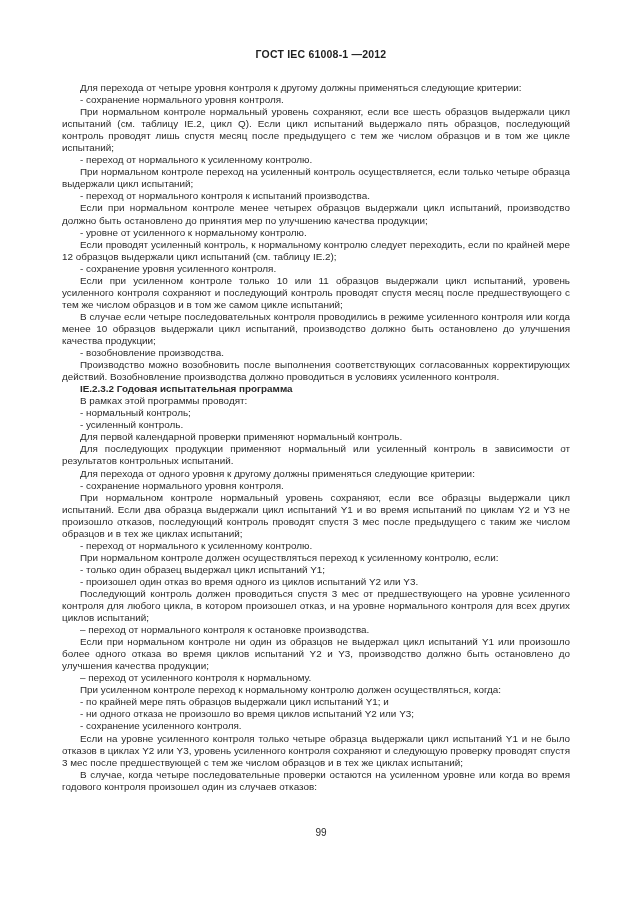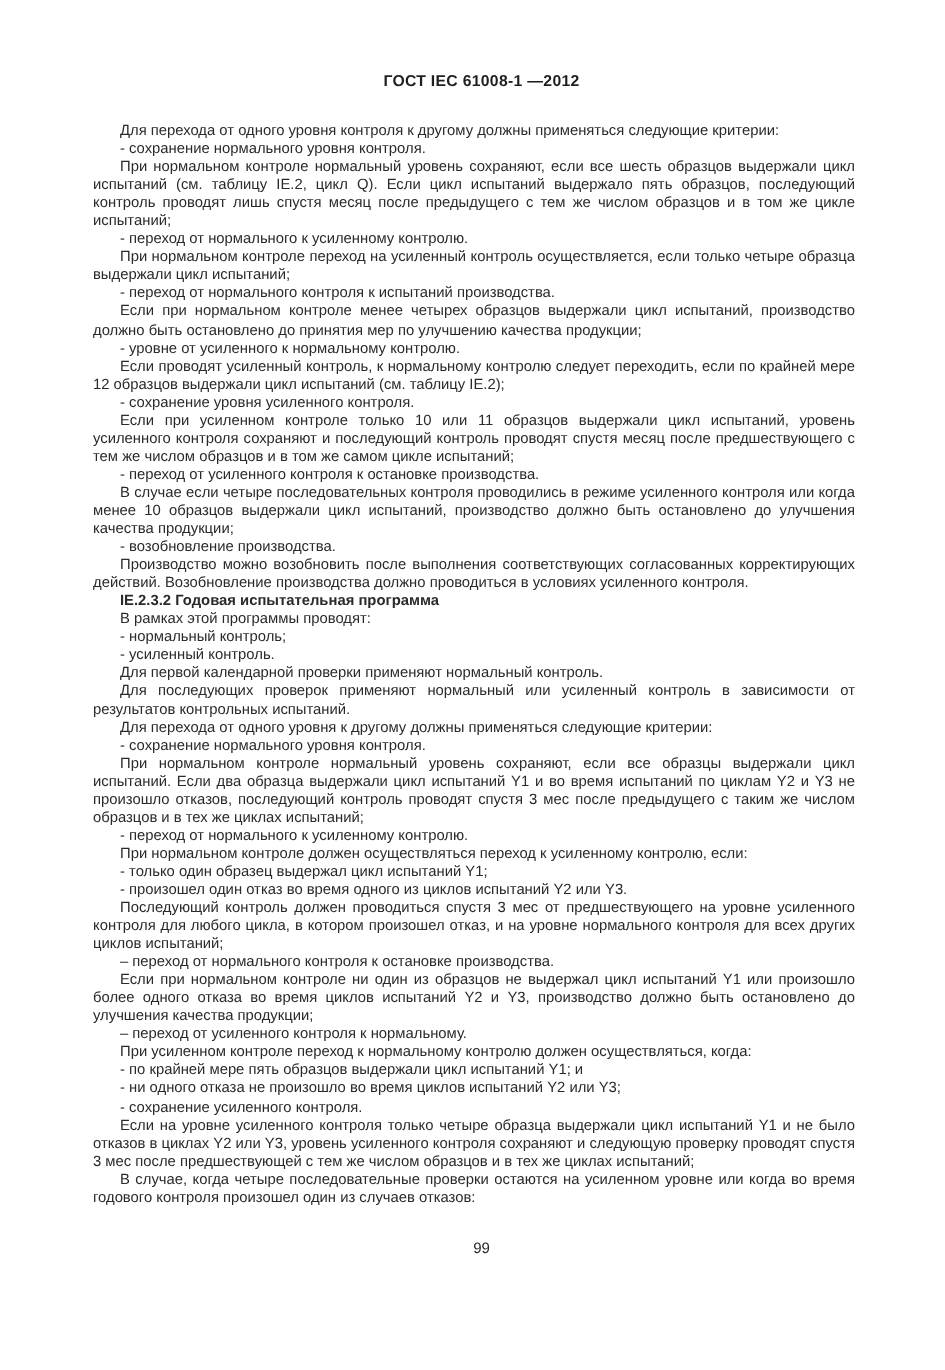--- a/index.html
+++ b/index.html
@@ -52,41 +52,40 @@
   }
 </style>
 </head>
 <body>
 
 <div class="page">
 
   <div class="doc-header">ГОСТ IEC 61008-1 —2012</div>
 
   <div class="content">
-    <p>Для перехода от одного уровня контроля к другому должны применяться следующие критерии:</p>
+    <p>Для перехода от четыре уровня контроля к другому должны применяться следующие критерии:</p>
     <p>- сохранение нормального уровня контроля.</p>
     <p>При нормальном контроле нормальный уровень сохраняют, если все шесть образцов выдержали цикл испытаний (см. таблицу IE.2, цикл Q). Если цикл испытаний выдержало пять образцов, последующий контроль проводят лишь спустя месяц после предыдущего с тем же числом образцов и в том же цикле испытаний;</p>
     <p>- переход от нормального к усиленному контролю.</p>
     <p>При нормальном контроле переход на усиленный контроль осуществляется, если только четыре образца выдержали цикл испытаний;</p>
     <p>- переход от нормального контроля к испытаний производства.</p>
     <p>Если при нормальном контроле менее четырех образцов выдержали цикл испытаний, производство должно быть остановлено до принятия мер по улучшению качества продукции;</p>
     <p>- уровне от усиленного к нормальному контролю.</p>
     <p>Если проводят усиленный контроль, к нормальному контролю следует переходить, если по крайней мере 12 образцов выдержали цикл испытаний (см. таблицу IE.2);</p>
     <p>- сохранение уровня усиленного контроля.</p>
     <p>Если при усиленном контроле только 10 или 11 образцов выдержали цикл испытаний, уровень усиленного контроля сохраняют и последующий контроль проводят спустя месяц после предшествующего с тем же числом образцов и в том же самом цикле испытаний;</p>
-    <p>- переход от усиленного контроля к остановке производства.</p>
     <p>В случае если четыре последовательных контроля проводились в режиме усиленного контроля или когда менее 10 образцов выдержали цикл испытаний, производство должно быть остановлено до улучшения качества продукции;</p>
     <p>- возобновление производства.</p>
     <p>Производство можно возобновить после выполнения соответствующих согласованных корректирующих действий. Возобновление производства должно проводиться в условиях усиленного контроля.</p>
     <p class="heading">IE.2.3.2 Годовая испытательная программа</p>
     <p>В рамках этой программы проводят:</p>
     <p>- нормальный контроль;</p>
     <p>- усиленный контроль.</p>
     <p>Для первой календарной проверки применяют нормальный контроль.</p>
-    <p>Для последующих проверок применяют нормальный или усиленный контроль в зависимости от результатов контрольных испытаний.</p>
+    <p>Для последующих продукции применяют нормальный или усиленный контроль в зависимости от результатов контрольных испытаний.</p>
     <p>Для перехода от одного уровня к другому должны применяться следующие критерии:</p>
     <p>- сохранение нормального уровня контроля.</p>
     <p>При нормальном контроле нормальный уровень сохраняют, если все образцы выдержали цикл испытаний. Если два образца выдержали цикл испытаний Y1 и во время испытаний по циклам Y2 и Y3 не произошло отказов, последующий контроль проводят спустя 3 мес после предыдущего с таким же числом образцов и в тех же циклах испытаний;</p>
     <p>- переход от нормального к усиленному контролю.</p>
     <p>При нормальном контроле должен осуществляться переход к усиленному контролю, если:</p>
     <p>- только один образец выдержал цикл испытаний Y1;</p>
     <p>- произошел один отказ во время одного из циклов испытаний Y2 или Y3.</p>
     <p>Последующий контроль должен проводиться спустя 3 мес от предшествующего на уровне усиленного контроля для любого цикла, в котором произошел отказ, и на уровне нормального контроля для всех других циклов испытаний;</p>
     <p>– переход от нормального контроля к остановке производства.</p>
     <p>Если при нормальном контроле ни один из образцов не выдержал цикл испытаний Y1 или произошло более одного отказа во время циклов испытаний Y2 и Y3, производство должно быть остановлено до улучшения качества продукции;</p>

